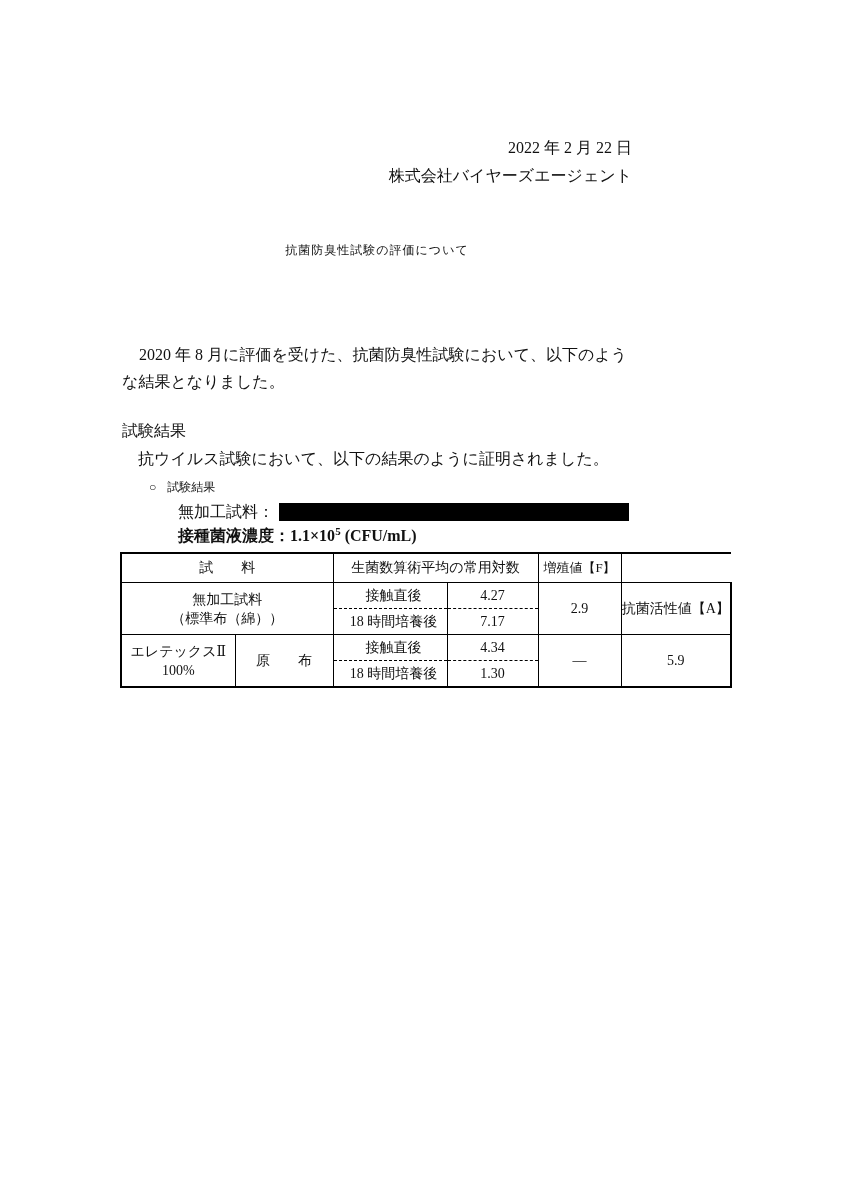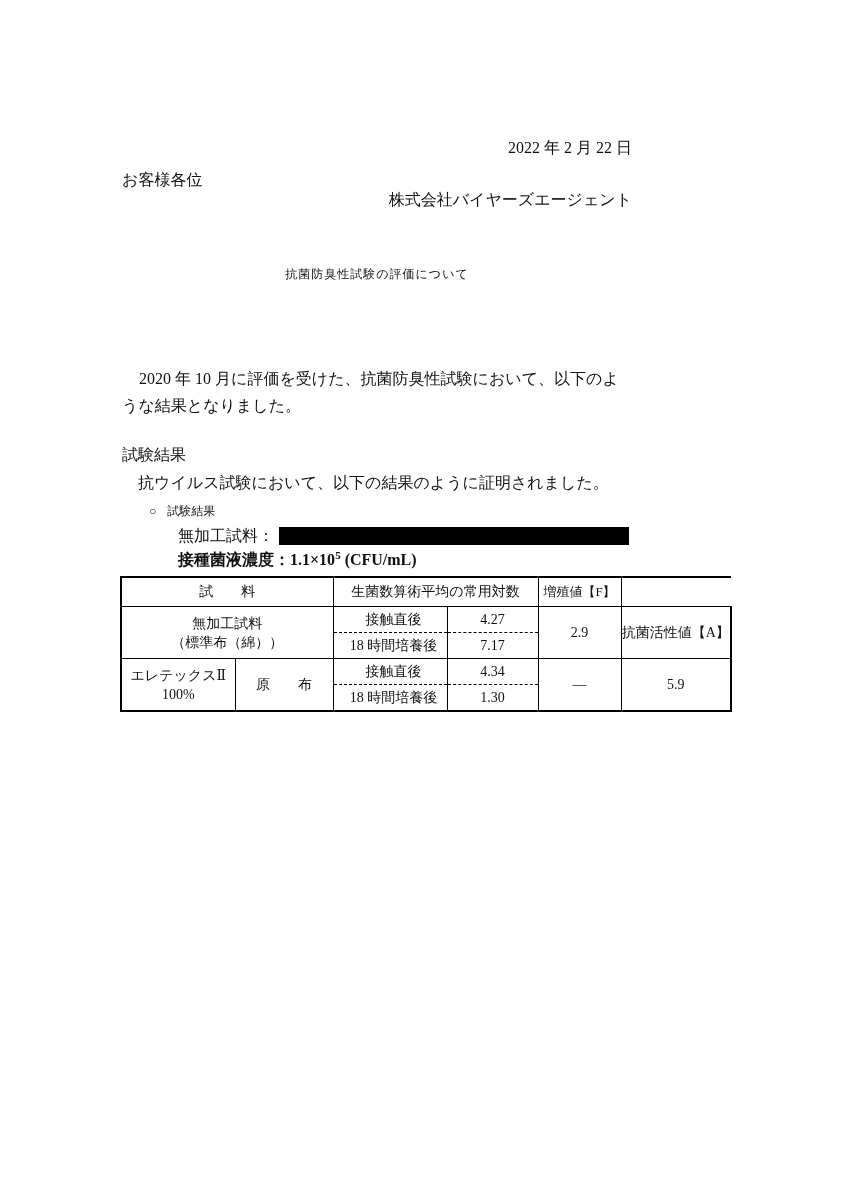--- a/index.html
+++ b/index.html
@@ -24,20 +24,21 @@
     text-align: right;
     font-size: 16px;
     line-height: 20px;
   }
   .recipient-line {
     margin-top: 12px;
     font-size: 16px;
     line-height: 20px;
   }
   .company-line {
+    margin-top: 8px;
     text-align: right;
     font-size: 16px;
     line-height: 20px;
   }
   .doc-title {
     margin-top: 53px;
     text-align: center;
     font-size: 12px;
     letter-spacing: 1px;
     line-height: 22px;
@@ -139,27 +140,26 @@
     line-height: 19px;
   }
 </style>
 </head>
 <body>
 
 <div class="page">
 
   <div class="date-line">2022 年 2 月 22 日</div>
 
-  <div class="recipient-line">お客様各位</div>
 
   <div class="company-line">株式会社バイヤーズエージェント</div>
 
   <div class="doc-title">抗菌防臭性試験の評価について</div>
 
-  <div class="body-paragraph">2020 年 10 月に評価を受けた、抗菌防臭性試験において、以下のような結果となりました。</div>
+  <div class="body-paragraph">2020 年 8 月に評価を受けた、抗菌防臭性試験において、以下のような結果となりました。</div>
 
   <div class="results-heading">試験結果</div>
 
   <div class="results-intro">抗ウイルス試験において、以下の結果のように証明されました。</div>
 
   <div class="bullet-line">
     <span class="bullet-marker">○</span><span>試験結果</span>
   </div>
 
   <div class="specimen-line">

